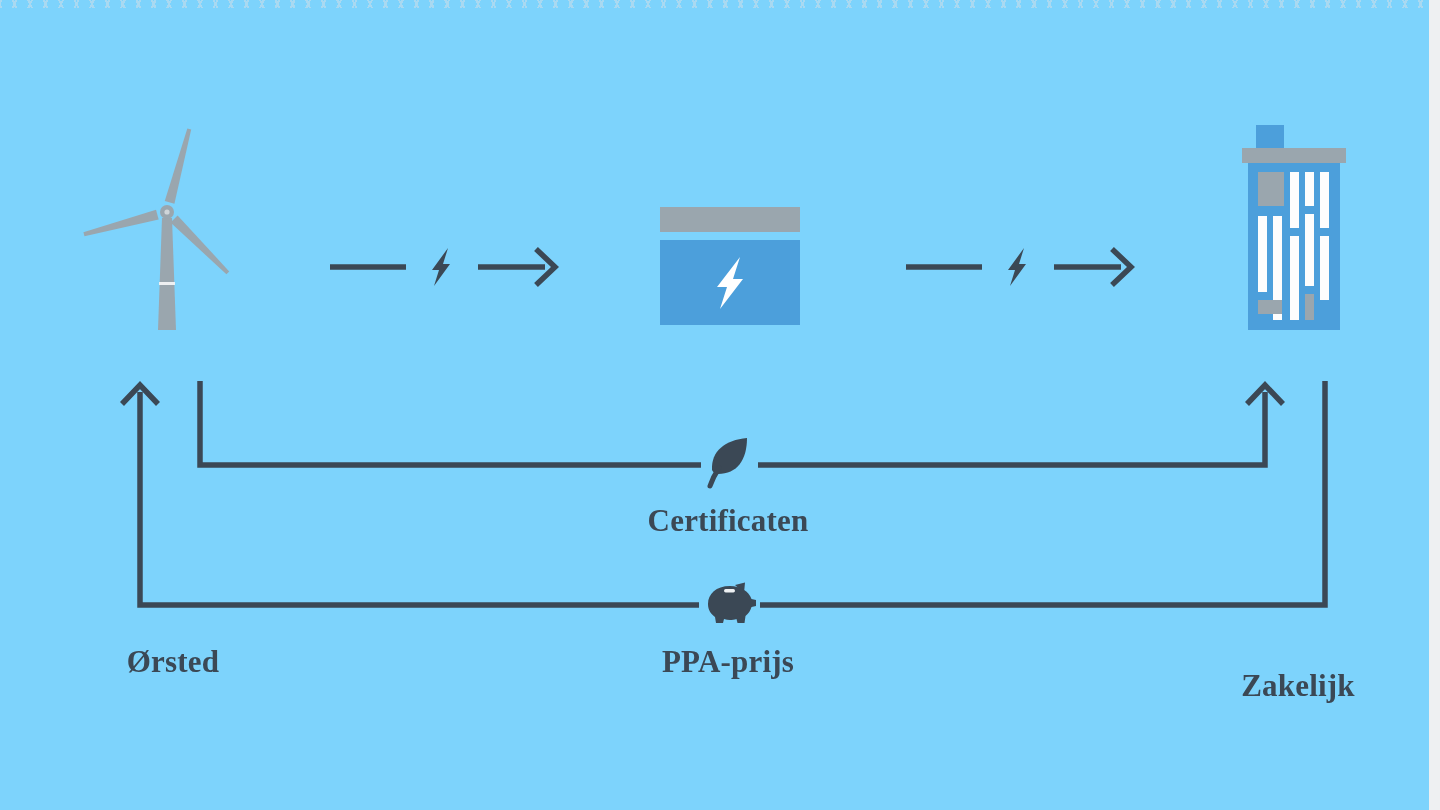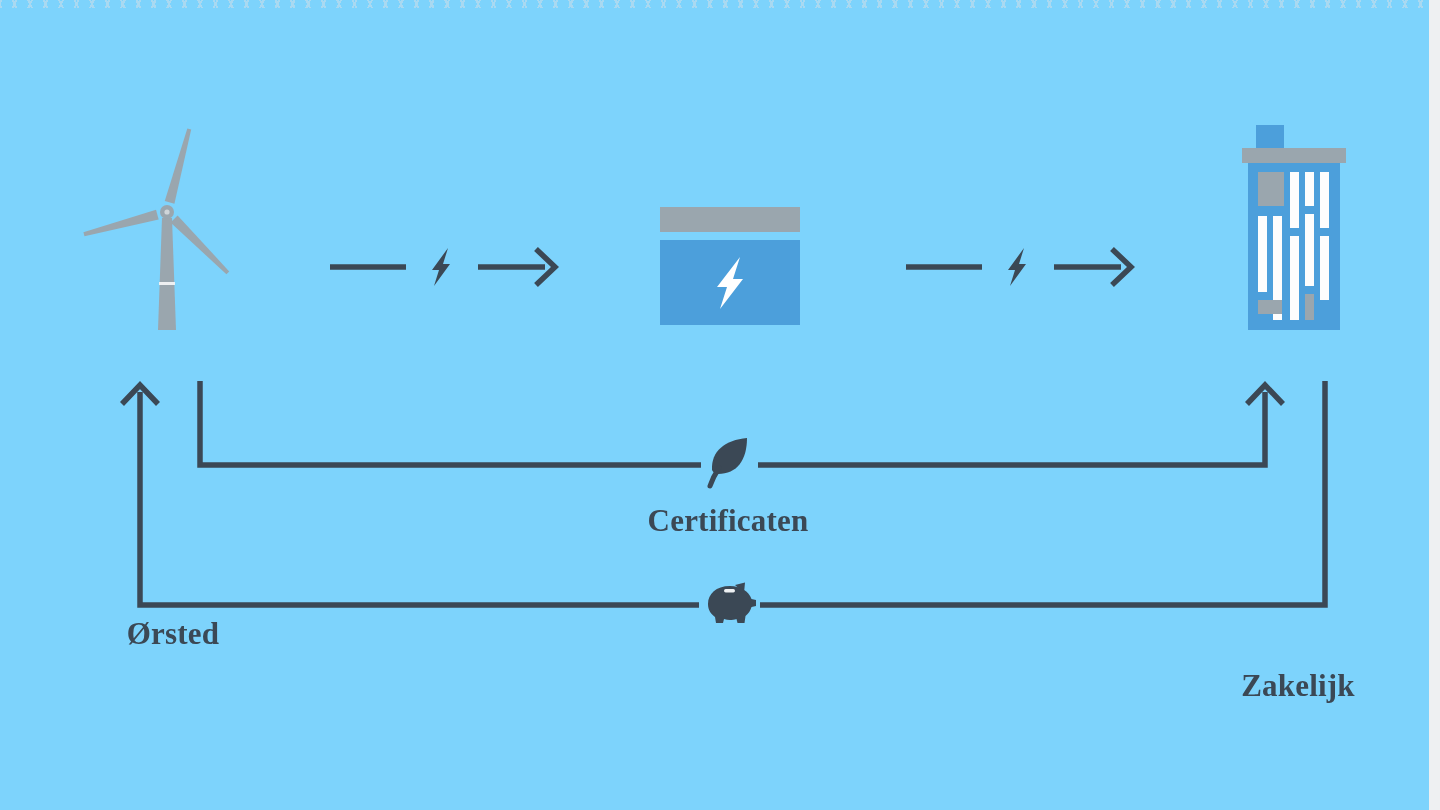--- a/index.html
+++ b/index.html
@@ -120,16 +120,17 @@
 
   <svg class="abs" style="left:702px;top:581px" width="56" height="46" viewBox="0 0 56 46">
     <g fill="#3b4855">
       <path d="M33 4 L43 1.5 L42 12 Z"></path>
       <path d="M28 5 C14 5 6 13 6 23 C6 29 9 33 13 36 L14 42 L21 42 L22 38 C24 38.6 26 39 28 39 C30 39 32.5 38.6 34.5 38 L35.5 42 L42.5 42 L43.5 35 C46.5 32.5 48.5 29.5 49.5 26 L54 25 L54 19 L49.5 18 C47 10.5 38.5 5 28 5 Z"></path>
     </g>
     <rect x="22" y="8" width="11" height="3.5" rx="1.7" fill="#eef0f2"></rect>
   </svg>
 
   <div class="label" style="left:728px;top:503px">Certificaten</div>
-  <div class="label" style="left:173px;top:616px">Ørsted</div>
+  <div class="label" style="left:173px;top:644px">Ørsted</div>
+  <div class="label" style="left:728px;top:644px">PPA-prijs</div>
   <div class="label" style="left:1298px;top:668px">Zakelijk</div>
 
 </div>
 
 </body></html>

